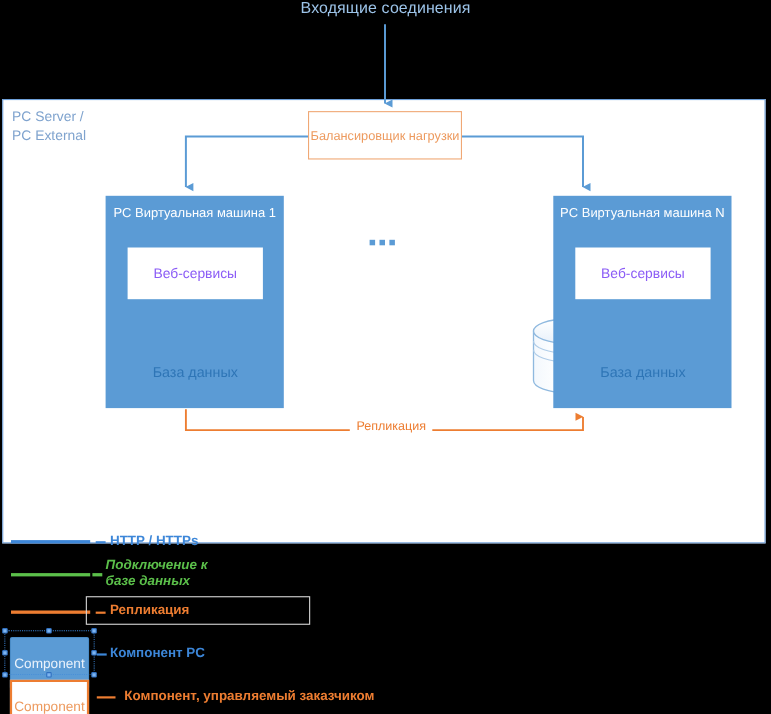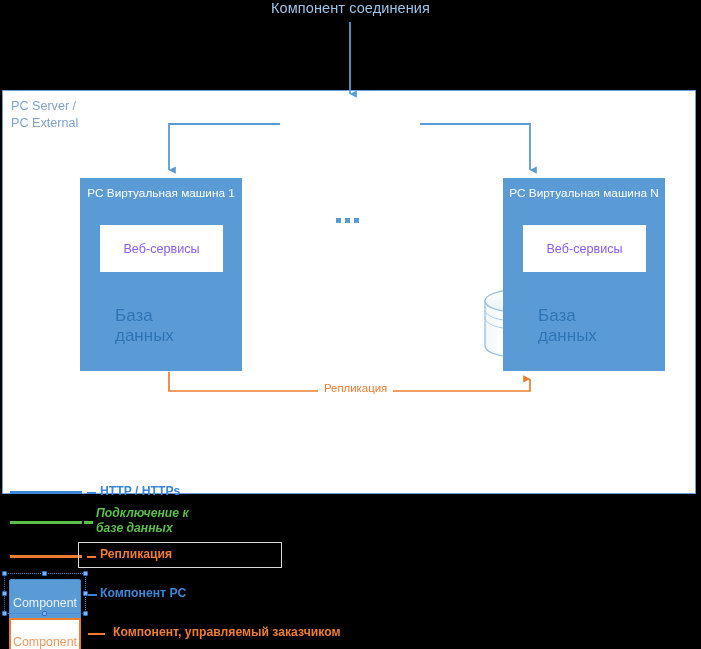--- a/index.html
+++ b/index.html
@@ -82,21 +82,21 @@
 
   
   .vm {
     position: absolute;
     top: 178px;
     width: 162px;
     height: 193px;
     background: #5B9BD5;
     box-sizing: border-box;
   }
-  .vm.left  { left: 80px; }
+  .vm.left  { left: 96px; }
   .vm.right { left: 467px; margin-left: 36px; }
   .vm-title {
     position: absolute;
     left: 0;
     top: 8px;
     width: 100%;
     text-align: center;
     color: #ffffff;
     font-size: 11.8px;
     white-space: nowrap;
@@ -121,22 +121,23 @@
     left: 35px;
     top: 113px;
     width: 93px;
     height: 62px;
   }
   .db-label {
     position: absolute;
     left: 0;
     bottom: 7px;
     width: 100%;
+    text-align: center;
     color: #2E75B6;
-    font-size: 17px;
+    font-size: 13px;
     z-index: 4;
     pointer-events: none;
   }
 
   
   .ellipsis {
     position: absolute;
     left: 336px;
     top: 218px;
     display: flex;
@@ -247,21 +248,21 @@
     height: 26px;
     border: 1.3px solid #D8D8D8;
     box-sizing: border-box;
   }
 </style>
 </head>
 <body>
 
 <div id="stage">
 
-  <div class="top-title">Компонент соединения</div>
+  <div class="top-title">Входящие соединения</div>
 
   <div class="panel">
     <div class="panel-label">PC Server /
 PC External</div>
   </div>
 
   <svg class="svg-layer" viewBox="0 0 701 649">
     <defs>
       <marker id="arrowBlue" markerWidth="9" markerHeight="9" refX="4.2" refY="7.4" orient="auto" markerUnits="userSpaceOnUse">
         <path d="M0.6,0.6 L8,0.6 L4.3,7.8 Z" fill="#5B9BD5"></path>
@@ -304,20 +305,22 @@
     </g>
 
     <g>
       <path d="M485,301 L485,346 a30.5,11 0 0 0 61,0 L546,301 Z" fill="url(#cylBody)" stroke="#8FB9DF" stroke-width="1.2"></path>
       <ellipse cx="515.5" cy="301" rx="30.5" ry="11" fill="url(#cylTop)" stroke="#8FB9DF" stroke-width="1.2"></ellipse>
       <path d="M485,310 a30.5,11 0 0 0 61,0" fill="none" stroke="#AFCCE8" stroke-width="1"></path>
       <path d="M485,318 a30.5,11 0 0 0 61,0" fill="none" stroke="#AFCCE8" stroke-width="1"></path>
     </g>
   </svg>
 
+  <div class="lb-box">Балансировщик
+нагрузки</div>
 
   <div class="vm left">
     <div class="vm-title">PC Виртуальная машина 1</div>
     <div class="web-box">Веб-сервисы</div>
     <div class="db">
       <div class="db-label">База данных</div>
     </div>
   </div>
 
   <div class="vm right">

